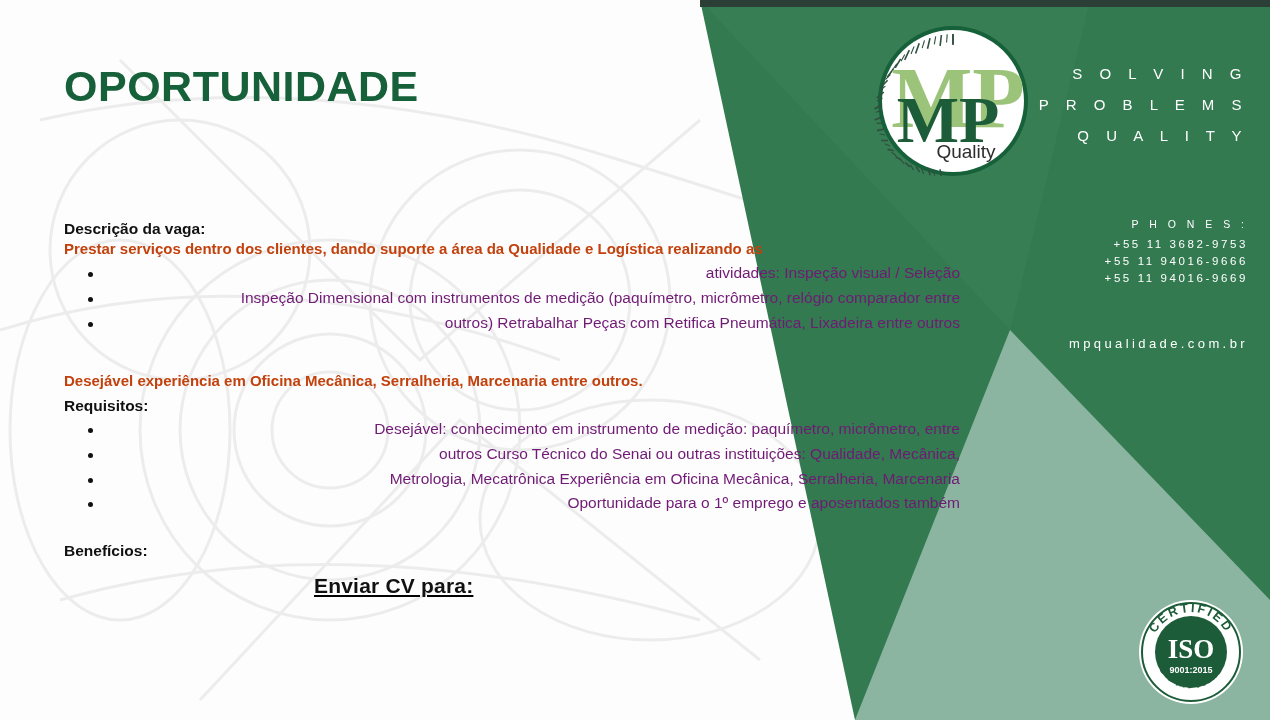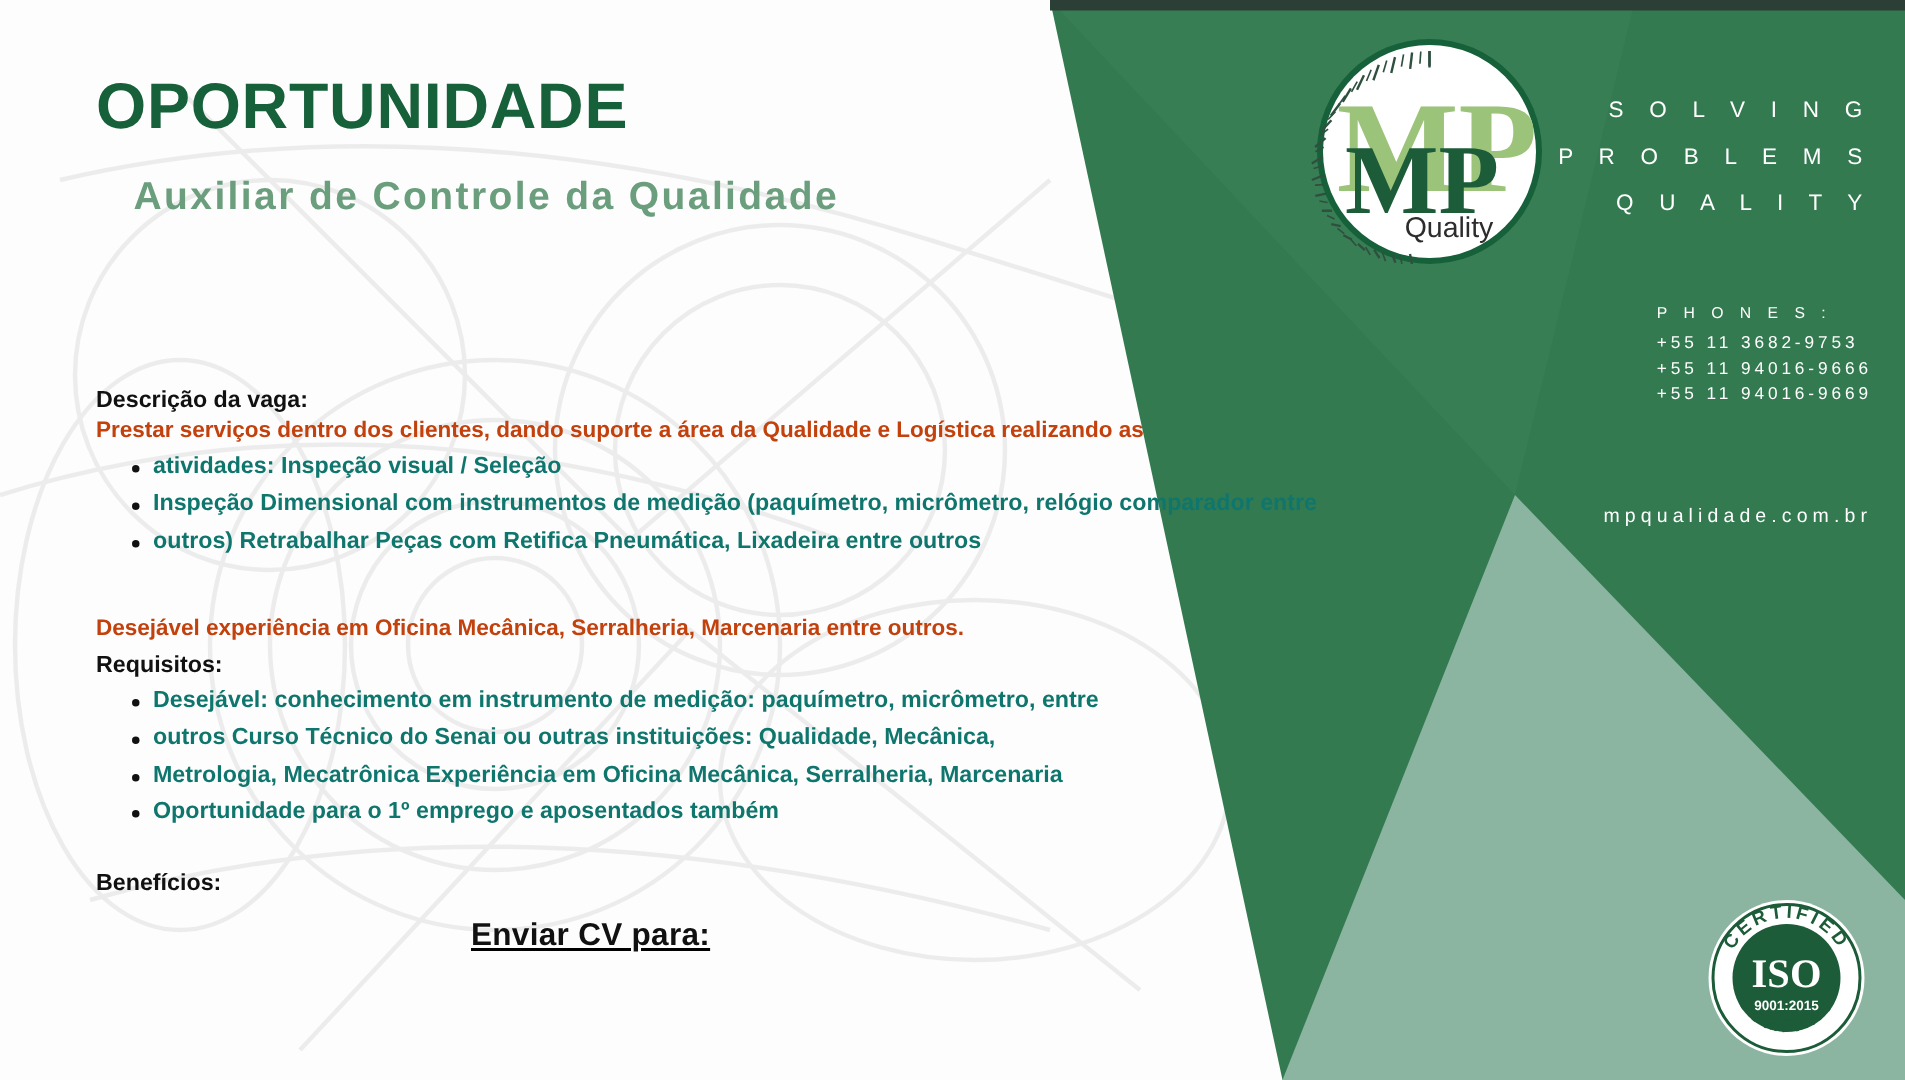--- a/index.html
+++ b/index.html
@@ -36,21 +36,21 @@
     width:1270px; height:720px;
     pointer-events:none;
   }
 
   
   .content {
     position:absolute;
     left:0; top:0;
     width:960px;
     height:720px;
-    padding:40px 0 0 64px;
+    padding:55px 0 0 64px;
   }
 
   .title {
     font-size:43px;
     font-weight:bold;
     color:#16603a;
     letter-spacing:0.5px;
     line-height:1;
     margin-top:10px;
   }
@@ -77,25 +77,26 @@
     line-height:1.42;
   }
 
   ul.bullets {
     list-style:none;
     margin:2px 0 0 0;
     padding:0;
   }
   ul.bullets li {
     font-size:15.5px;
-    font-weight:bold;
-    color:#0f766e;
+    font-weight:normal;
+    color:#701a75;
     line-height:1.6;
     padding-left:38px;
     position:relative;
+    text-align:right;
   }
   ul.bullets li::before {
     content:"";
     position:absolute;
     left:24px;
     top:11px;
     width:5px; height:5px;
     border-radius:50%;
     background:#111;
   }
@@ -129,21 +130,22 @@
     color:#ffffff;
     font-size:15px;
     letter-spacing:6.5px;
     line-height:31px;
     font-weight:normal;
   }
 
   .phones {
     position:absolute;
     right:22px;
-    top:203px;
+    top:218px;
+    text-align:right;
     color:#ffffff;
   }
   .phones-label {
     font-size:10.5px;
     letter-spacing:4px;
     margin-bottom:6px;
   }
   .phone-num {
     font-size:11.5px;
     letter-spacing:2.6px;
@@ -207,21 +209,20 @@
     <polygon points="700,0 1090,0 1010,330 700,0" fill="#3d8259" opacity="0.55"></polygon>
 
     <polygon points="1010,330 1270,600 1270,720 855,720" fill="#8bb5a0"></polygon>
 
     <rect x="700" y="0" width="570" height="7" fill="#2b3f36"></rect>
   </svg>
 
   <div class="content">
 
     <div class="title">OPORTUNIDADE</div>
-    <div class="subtitle">Auxiliar de Controle da Qualidade</div>
 
     <div class="block-desc">
       <div class="section-head">Descrição da vaga:</div>
       <div class="body-line">Prestar serviços dentro dos clientes, dando suporte a área da Qualidade e Logística realizando as</div>
       <ul class="bullets">
         <li>atividades: Inspeção visual / Seleção</li>
         <li>Inspeção Dimensional com instrumentos de medição (paquímetro, micrômetro, relógio comparador entre</li>
         <li>outros) Retrabalhar Peças com Retifica Pneumática, Lixadeira entre outros</li>
       </ul>
       <div class="para-gap"></div>

